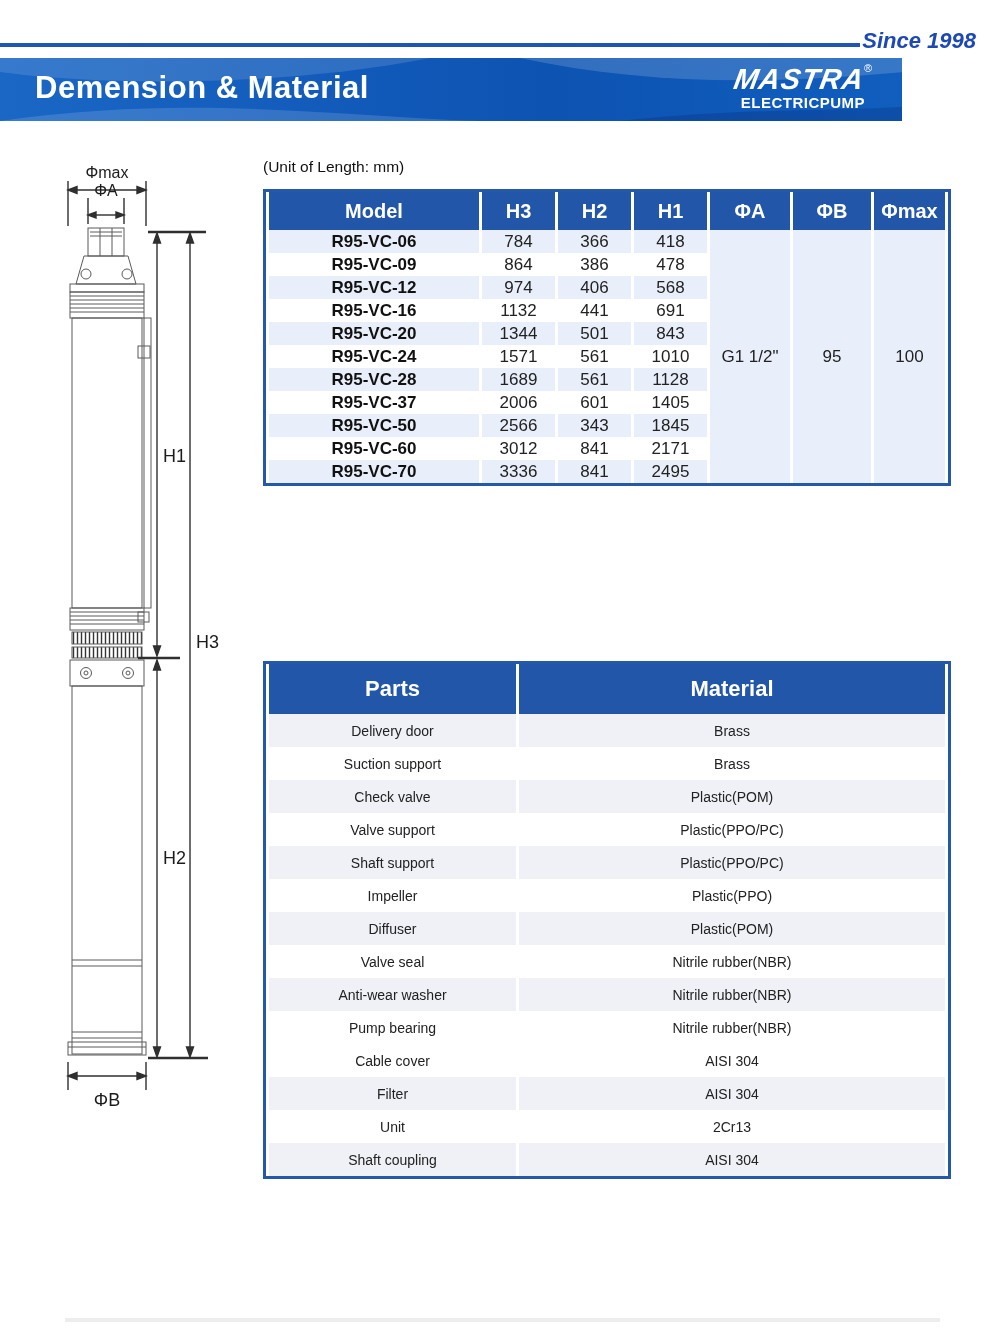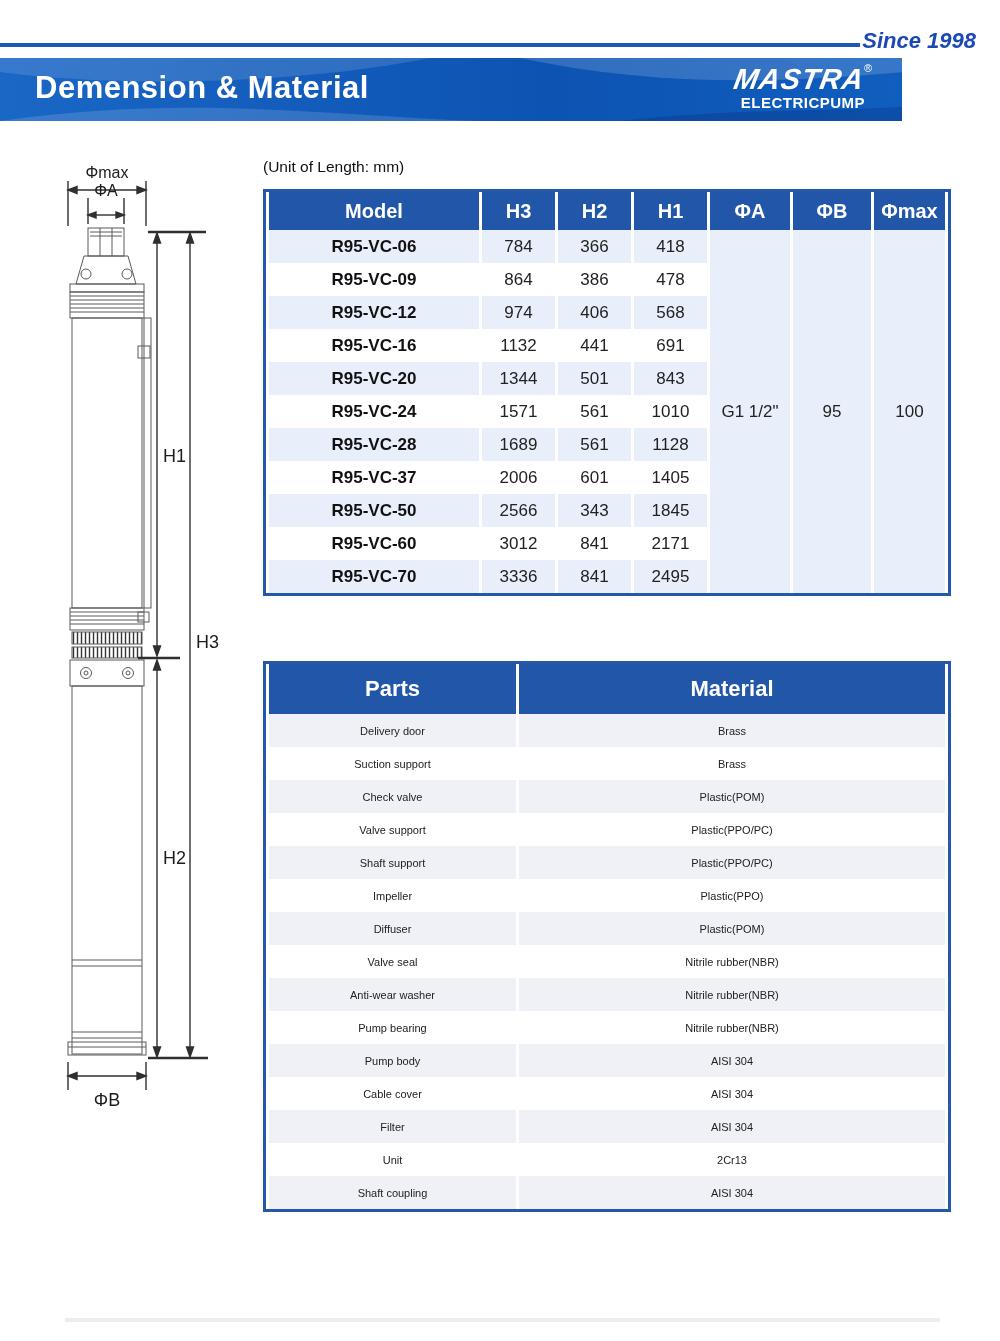--- a/index.html
+++ b/index.html
@@ -28,26 +28,26 @@
   .logo .sub{font-size:15px;font-weight:bold;letter-spacing:.5px;margin-top:-1px;}
   .unit-note{position:absolute;left:263px;top:158px;font-size:15.5px;color:#111;text-align:right;}
 
   .tbl-wrap{position:absolute;}
   #dim-table-wrap{left:263px;top:189px;}
   #parts-table-wrap{left:263px;top:661px;}
   table{border-collapse:separate;border-spacing:3px 0;background:#fff;border:3px solid var(--border-blue);table-layout:fixed;}
   th{background:var(--header-blue);color:#fff;font-weight:bold;padding:0;text-align:center;}
   td{text-align:center;padding:0;color:#222;}
   #dim-table th{height:38px;font-size:20px;}
-  #dim-table td{height:33px;font-size:17px;}
+  #dim-table td{height:23px;font-size:17px;}
   #dim-table td.model{font-weight:bold;color:#111;}
   #dim-table tr.alt td.norm{background:var(--stripe-blue);}
   #dim-table td.merged{background:var(--stripe-blue);font-size:17px;}
   #parts-table th{height:50px;font-size:22px;}
-  #parts-table td{height:33px;font-size:11px;}
+  #parts-table td{height:33px;font-size:14px;}
   #parts-table tr.alt td{background:var(--stripe-gray);}
 
   #drawing{position:absolute;left:0;top:0;pointer-events:none;}
   .dim-label{font-size:16px;fill:#1c1c1c;}
   .h-label{font-size:18px;fill:#1c1c1c;}
   .footer-line{position:absolute;left:65px;top:1318px;width:875px;height:4px;background:#ededed;}
 </style>
 </head>
 <body>
 
@@ -312,24 +312,20 @@
           <td>Nitrile rubber(NBR)</td>
         </tr>
         <tr class="alt">
           <td>Anti-wear washer</td>
           <td>Nitrile rubber(NBR)</td>
         </tr>
         <tr>
           <td>Pump bearing</td>
           <td>Nitrile rubber(NBR)</td>
         </tr>
-        <tr class="alt">
-          <td>Pump body</td>
-          <td>AISI 304</td>
-        </tr>
         <tr>
           <td>Cable cover</td>
           <td>AISI 304</td>
         </tr>
         <tr class="alt">
           <td>Filter</td>
           <td>AISI 304</td>
         </tr>
         <tr>
           <td>Unit</td>

